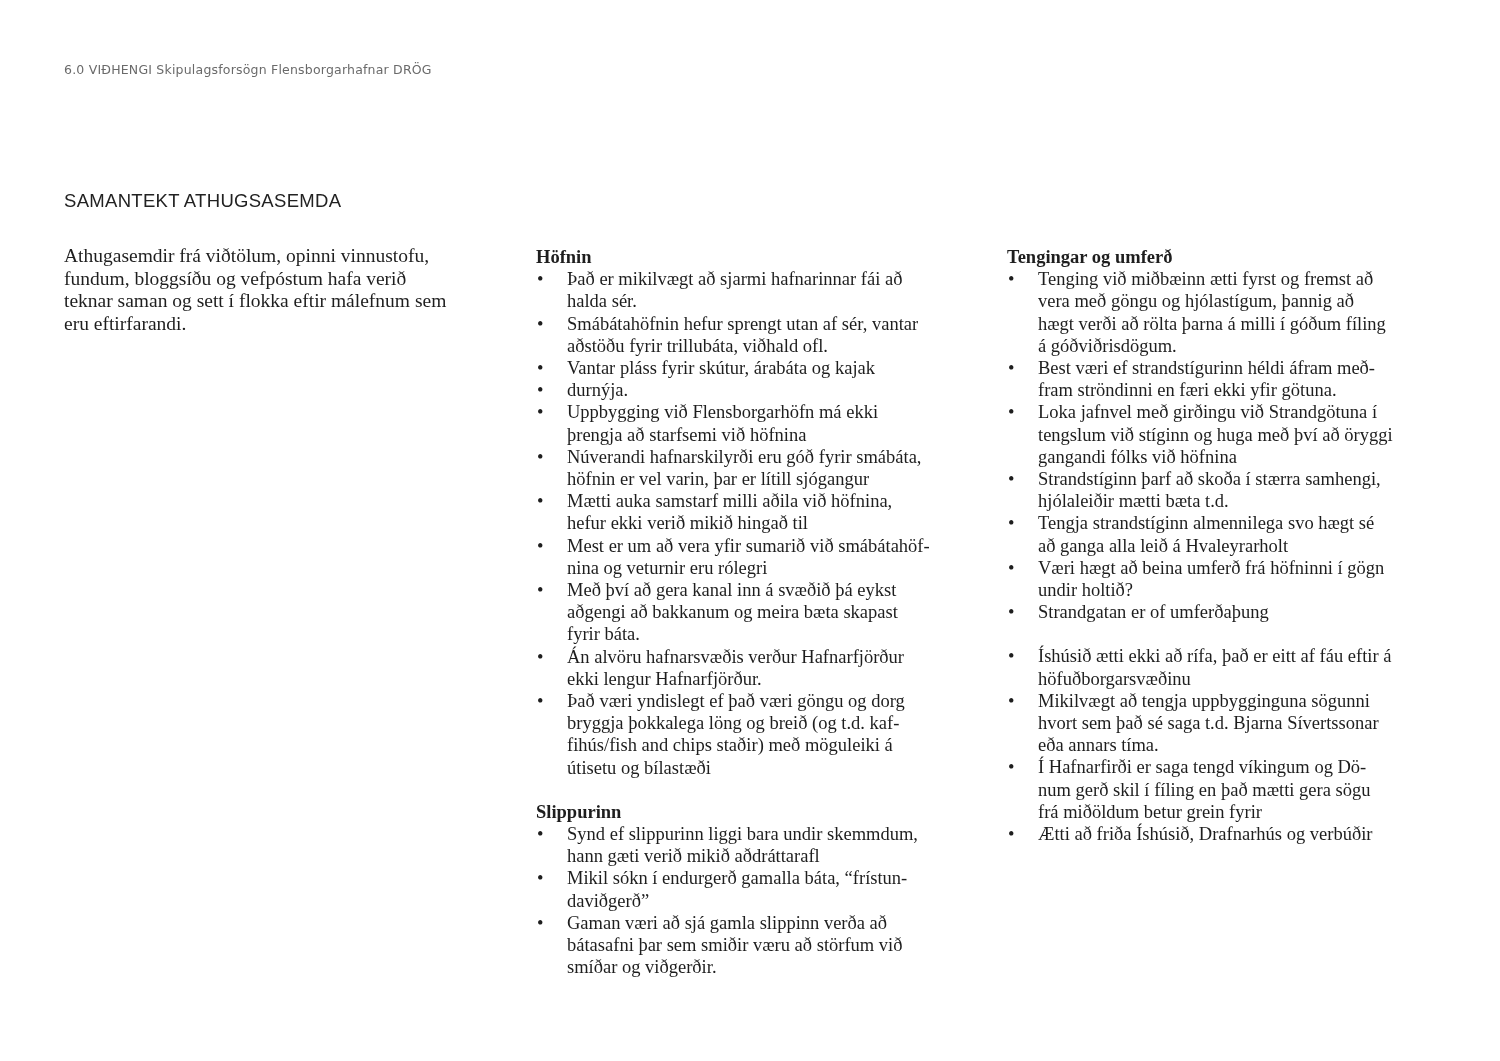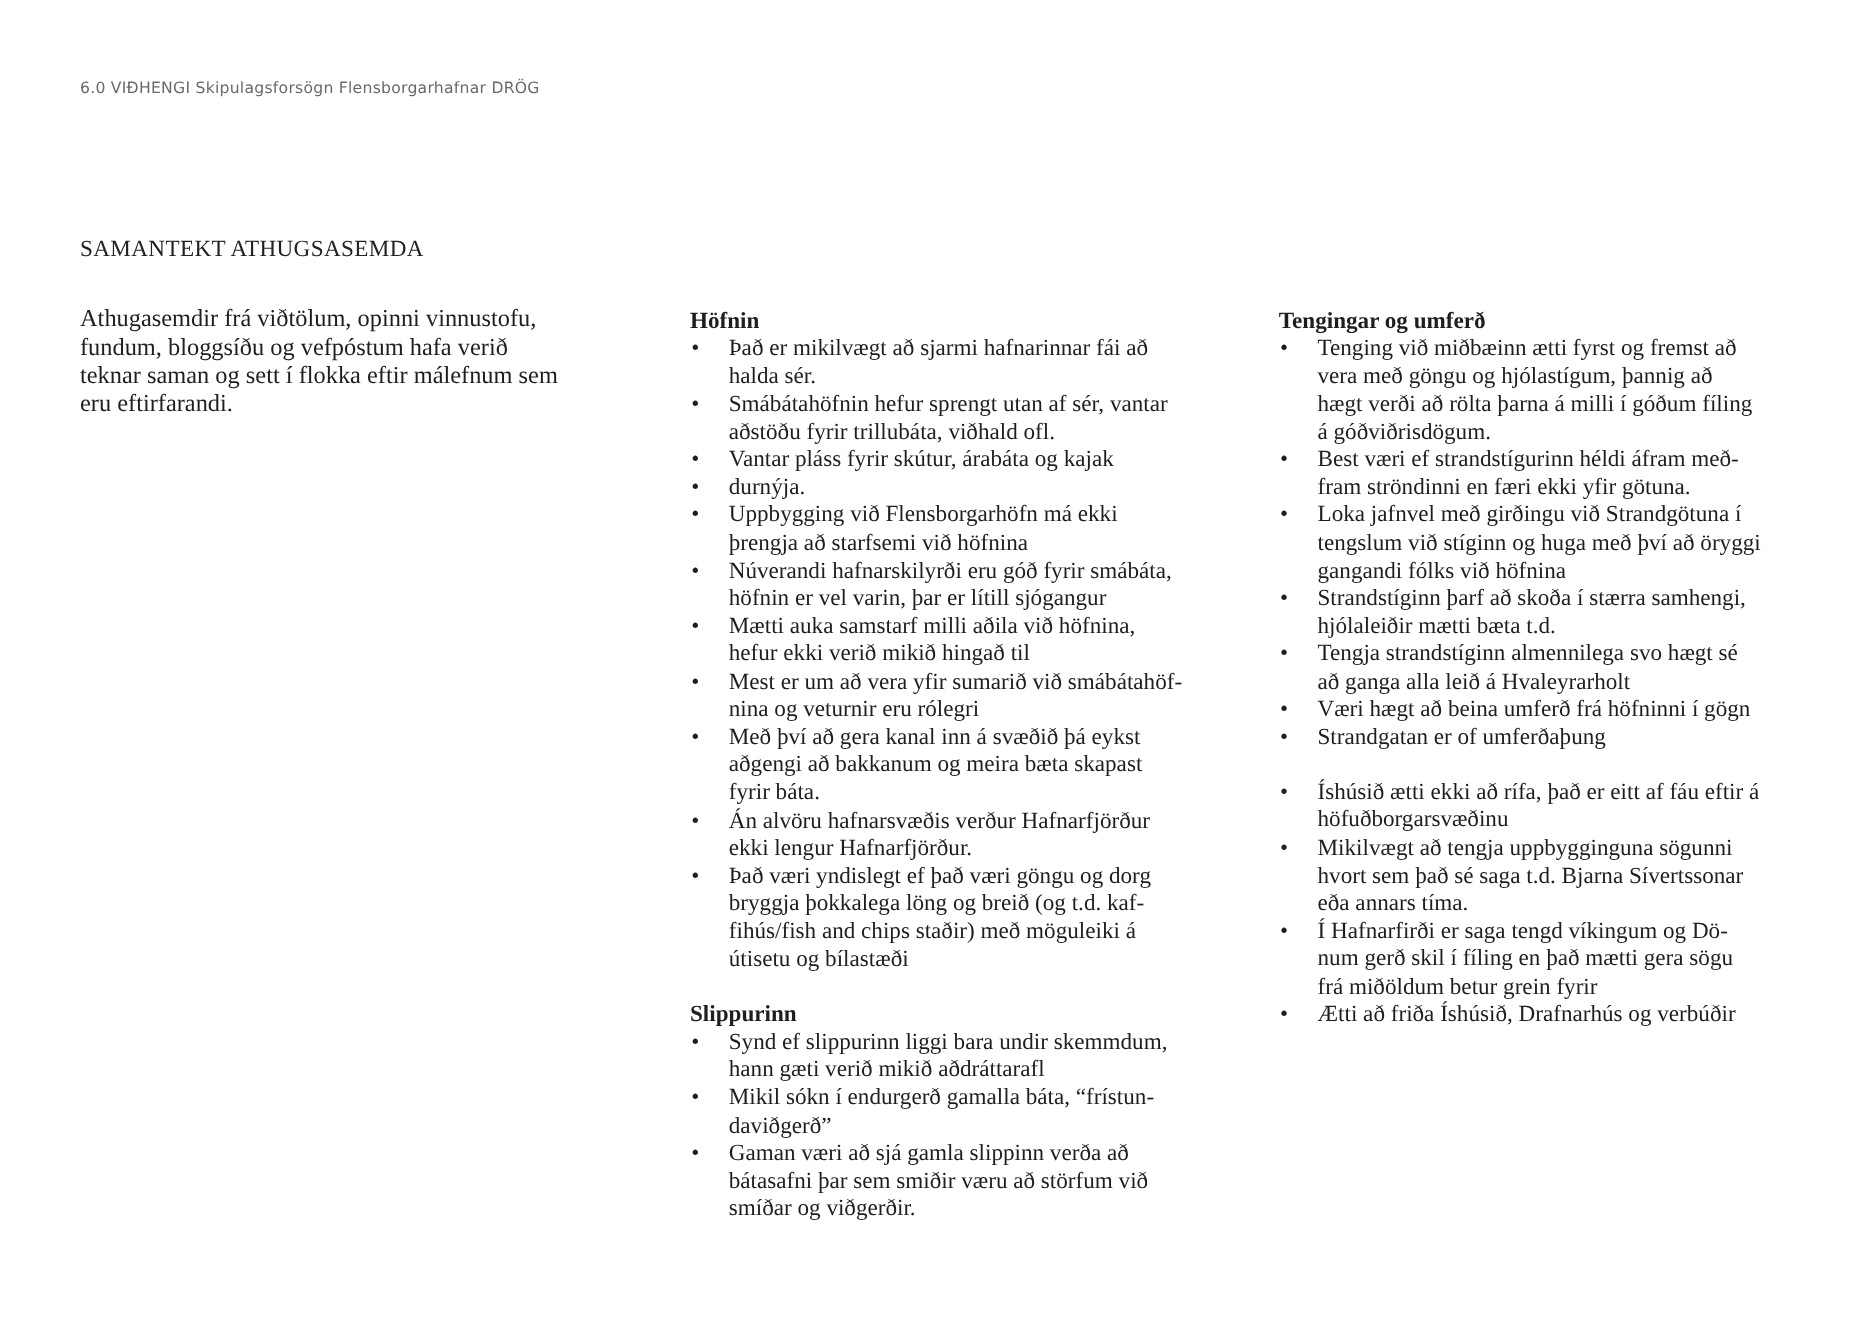--- a/index.html
+++ b/index.html
@@ -20,21 +20,21 @@
       font-family: "DejaVu Sans", sans-serif;
       font-size: 12.5px;
       color: #6a6a6a;
       letter-spacing: 0.2px;
       white-space: nowrap;
     }
     .section-title {
       position: absolute;
       left: 64px;
       top: 190px;
-      font-family: Liberation Serif, serif;
+      font-family: Liberation Sans, sans-serif;
       font-size: 18.5px;
       color: #222222;
       letter-spacing: 0.3px;
       white-space: nowrap;
       margin: 0;
       font-weight: normal;
     }
     .intro {
       position: absolute;
       left: 64px;
@@ -50,21 +50,21 @@
       position: absolute;
       top: 246px;
       font-family: "Liberation Serif", "DejaVu Serif", serif;
       font-size: 18.5px;
       line-height: 22.2px;
       color: #1e1e1e;
     }
     .col-2 { left: 536px; width: 450px; }
     .col-3 { left: 1007px; width: 460px; }
     .section {
-      margin: 0 0 22px 16px;
+      margin: 0 0 22px 0;
     }
     .section-heading {
       font-weight: bold;
       margin: 0;
       font-size: 18.5px;
       line-height: 22.2px;
     }
     ul.bullets {
       list-style: none;
       margin: 0;
@@ -212,20 +212,21 @@
           <span class="line">hjólaleiðir mætti bæta t.d.</span>
         </li>
         <li>
           <span class="bullet">•</span>
           <span class="line">Tengja strandstíginn almennilega svo hægt sé</span>
           <span class="line">að ganga alla leið á Hvaleyrarholt</span>
         </li>
         <li>
           <span class="bullet">•</span>
           <span class="line">Væri hægt að beina umferð frá höfninni í gögn</span>
+          <span class="line">undir holtið?</span>
         </li>
         <li>
           <span class="bullet">•</span>
           <span class="line">Strandgatan er of umferðaþung</span>
         </li>
       </ul>
   </div>
   <div class="section">
     <ul class="bullets">
         <li>

